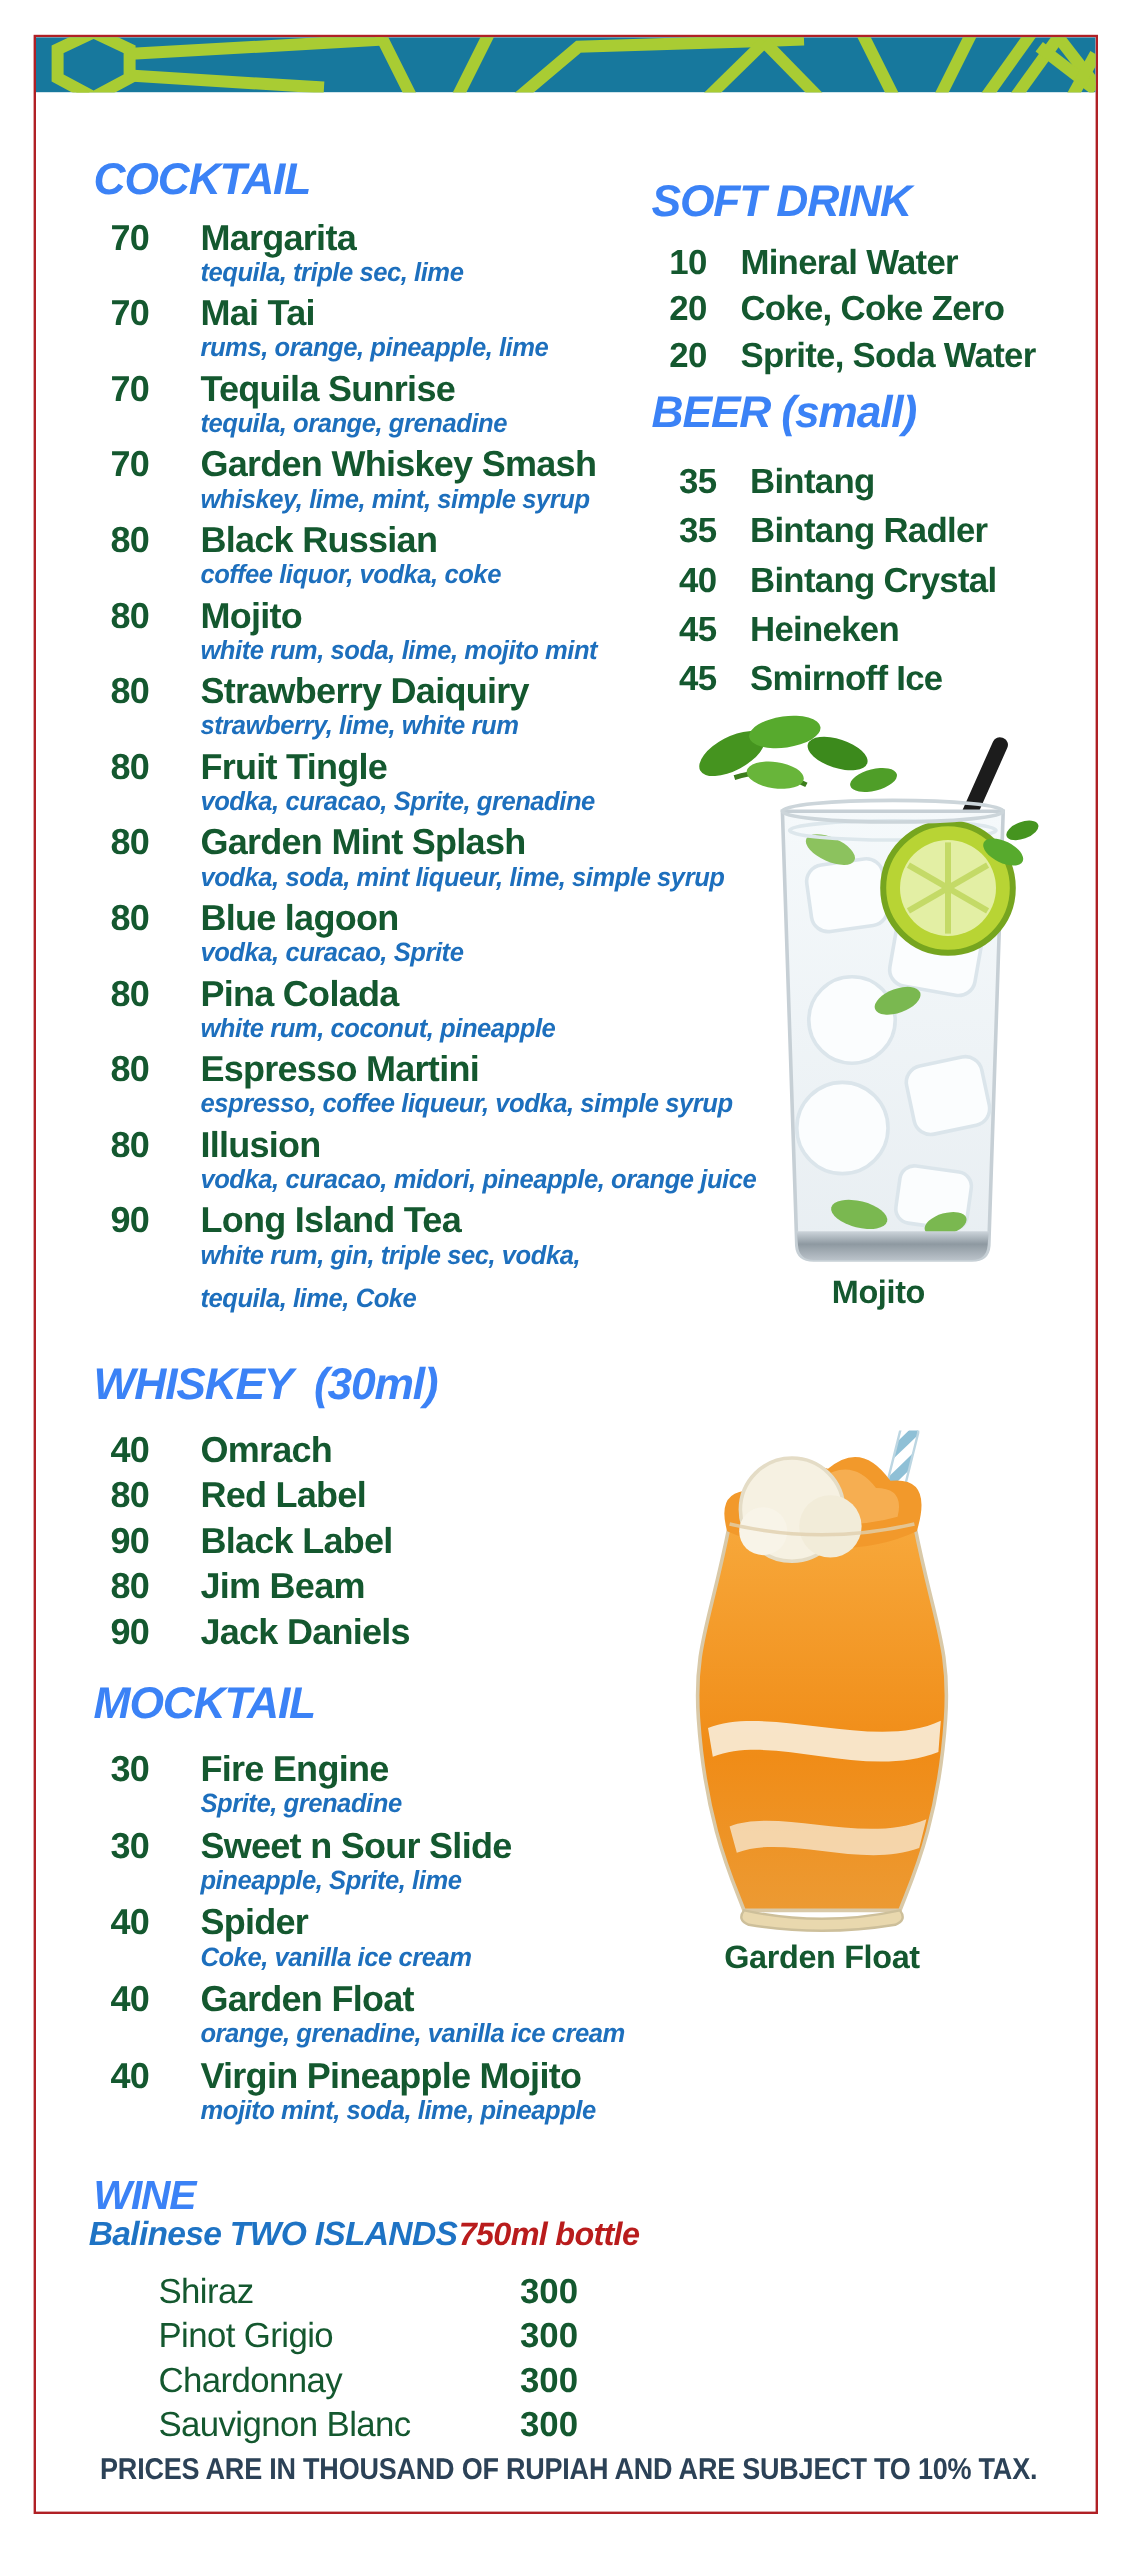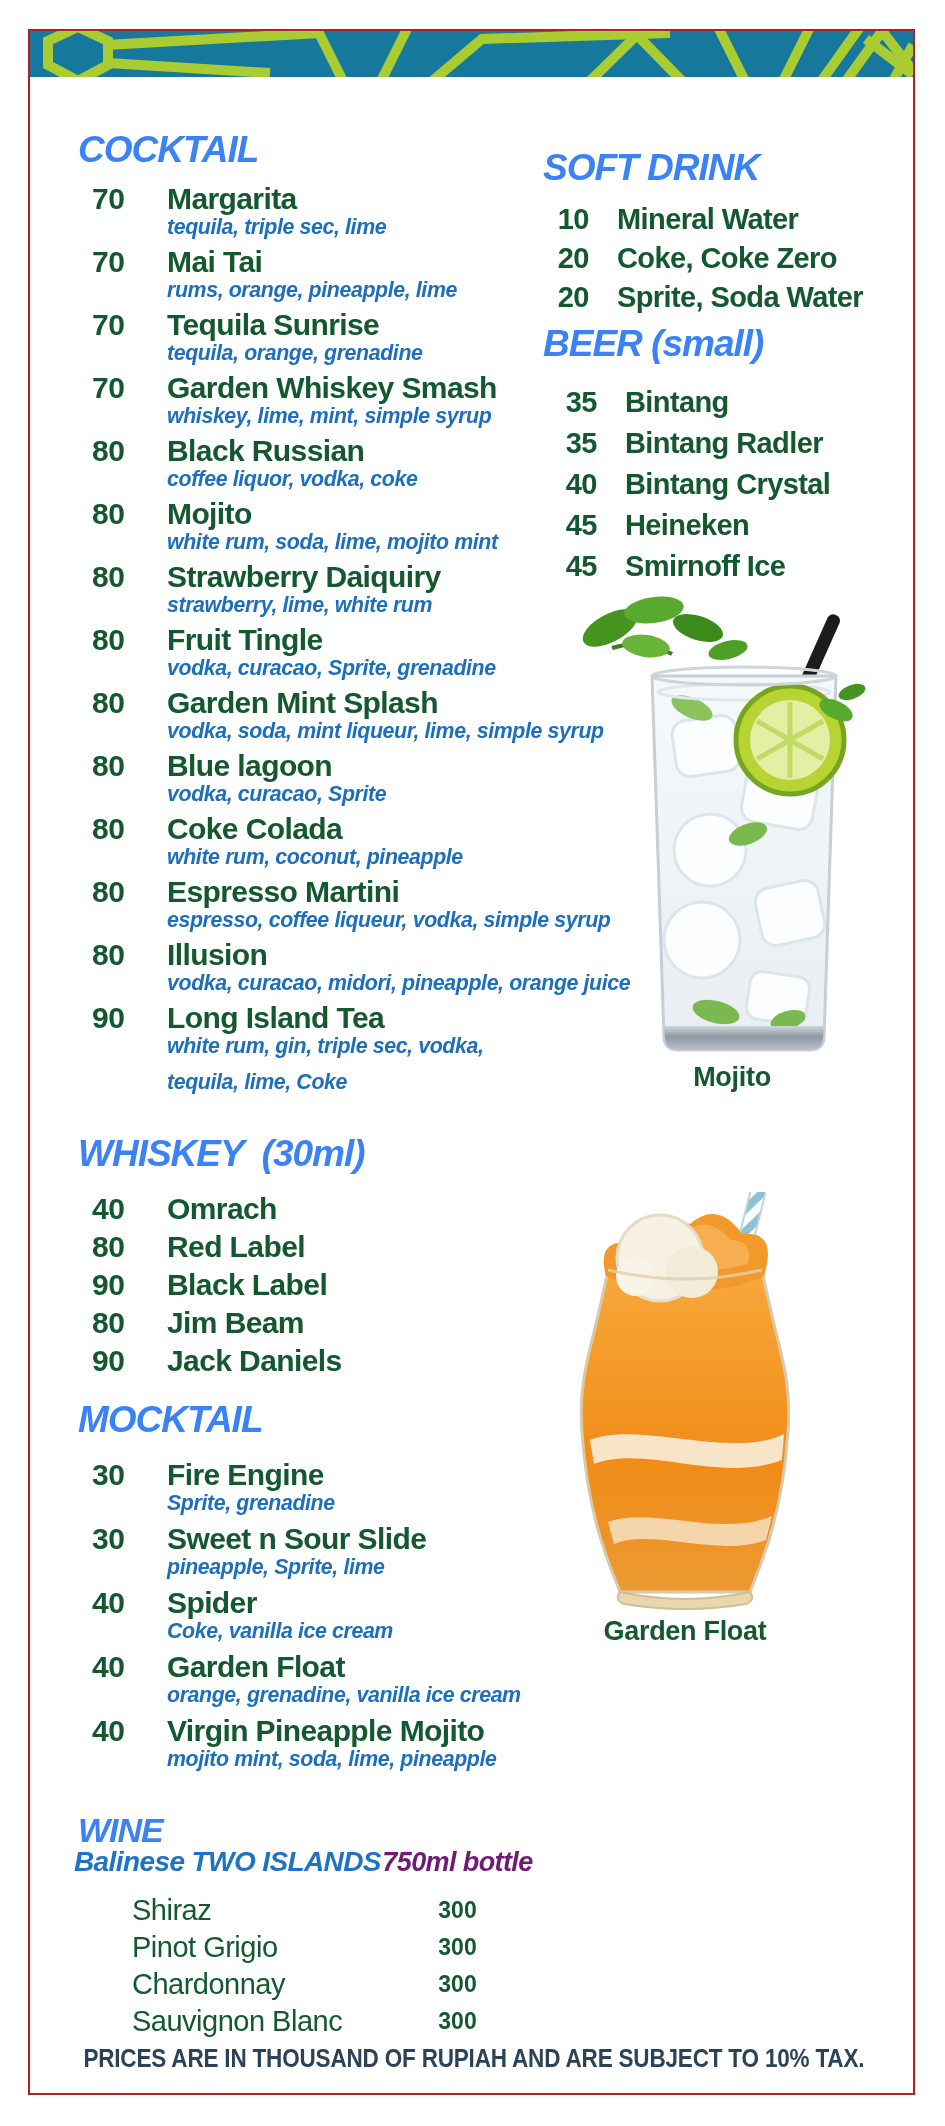--- a/index.html
+++ b/index.html
@@ -79,32 +79,32 @@
   
   #sec-wine{left:78px;top:1812px;width:520px;}
   #sec-wine .sec-heading{margin-bottom:0;}
   .wine-subrow{position:relative;height:30px;}
   .wine-subtitle{
     font-style:italic;font-weight:bold;color:#1e73c4;font-size:28px;
     line-height:28px;letter-spacing:-0.6px;margin-left:-4px;white-space:nowrap;
   }
   .wine-sizecol{
     position:absolute;left:302px;top:0;width:155px;text-align:center;
-    font-style:italic;font-weight:bold;color:#701a75;font-size:27px;line-height:28px;
+    font-style:italic;font-weight:bold;color:#b91c1c;font-size:27px;line-height:28px;
     letter-spacing:-0.6px;white-space:nowrap;
   }
   .wine-rows{margin-top:14px;}
   .wrow{position:relative;height:37px;}
   .wname{
     margin-left:54px;font-weight:normal;color:#14582f;font-size:29px;
     line-height:37px;letter-spacing:-0.5px;white-space:nowrap;
   }
   .wprice{
     position:absolute;left:302px;top:0;width:155px;text-align:center;
-    font-weight:bold;color:#14582f;font-size:23px;line-height:37px;
+    font-weight:bold;color:#14582f;font-size:29px;line-height:37px;
   }
 
   .footer{
     position:absolute;left:30px;top:2044px;width:887px;z-index:2;
     text-align:center;color:#2c4257;font-weight:bold;font-size:25px;
   }
   .footer span{display:inline-block;transform:scaleX(.9);letter-spacing:-0.2px;white-space:nowrap;}
 </style>
 </head>
 <body>
@@ -324,21 +324,21 @@
         <div class="nblock">
           <div class="iname">Blue lagoon</div>
           <div class="ingr">vodka, curacao, Sprite</div>
 
         </div>
       </div>
 
       <div class="mrow">
         <div class="price">80</div>
         <div class="nblock">
-          <div class="iname">Coke Colada</div>
+          <div class="iname">Pina Colada</div>
           <div class="ingr">white rum, coconut, pineapple</div>
 
         </div>
       </div>
 
       <div class="mrow">
         <div class="price">80</div>
         <div class="nblock">
           <div class="iname">Espresso Martini</div>
           <div class="ingr">espresso, coffee liqueur, vodka, simple syrup</div>

